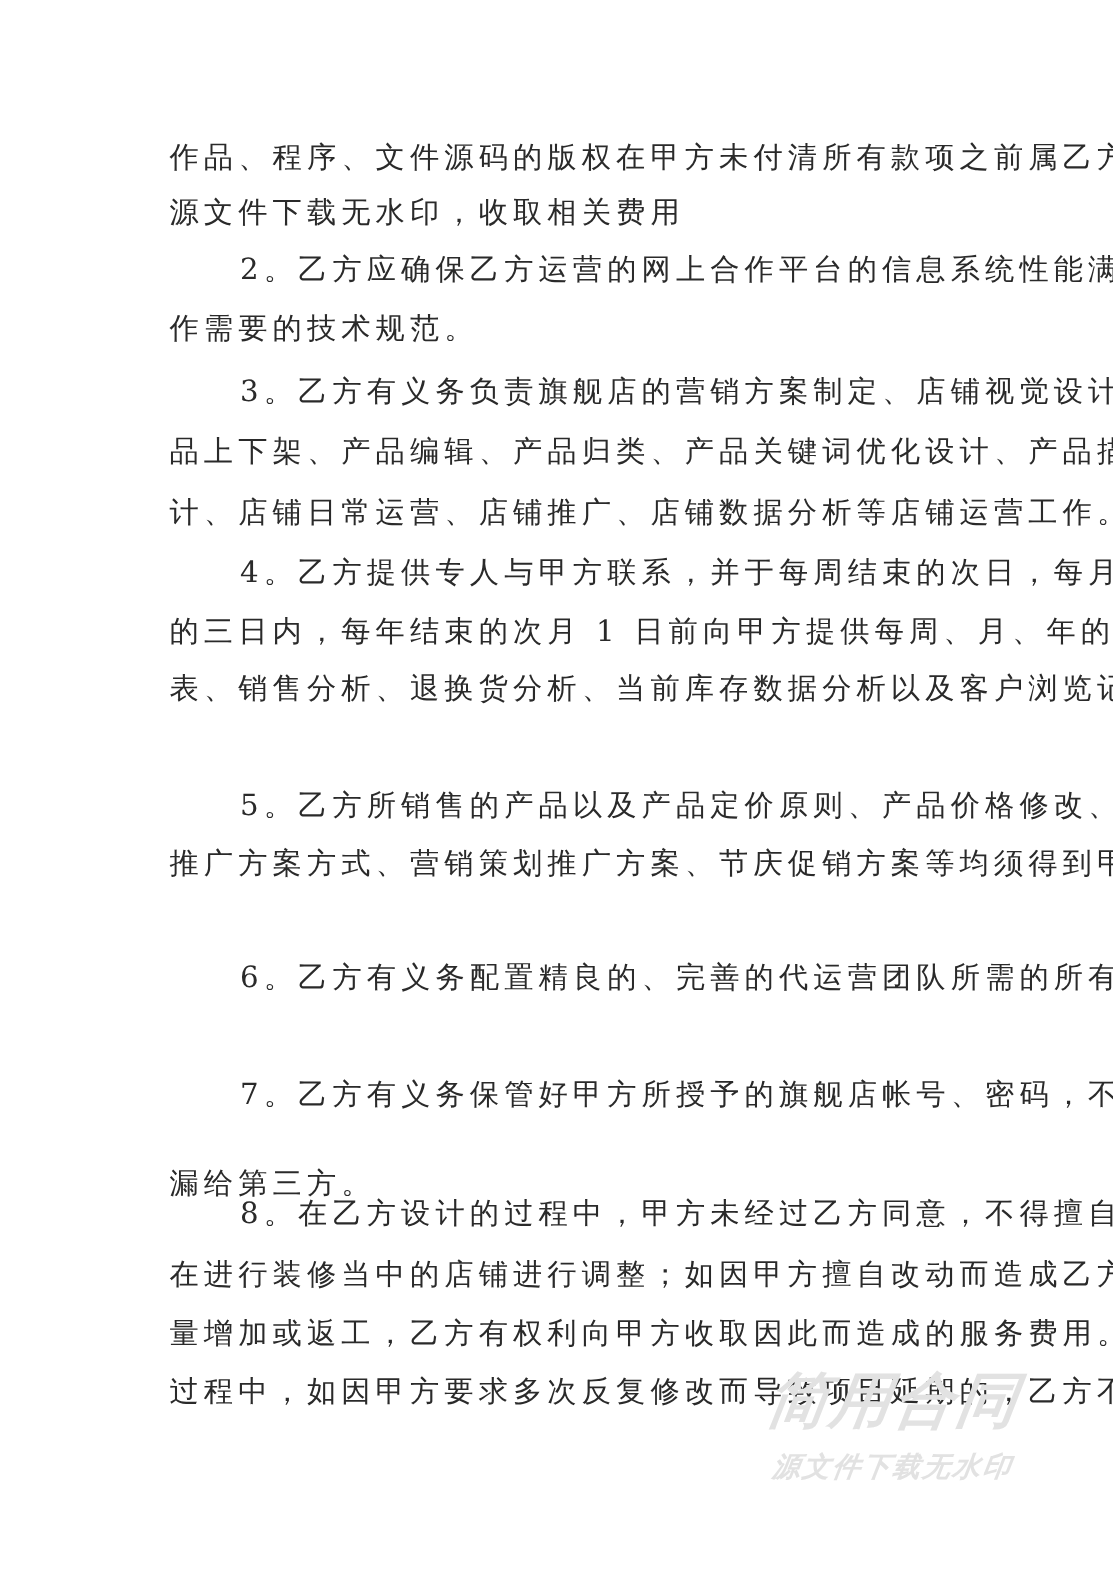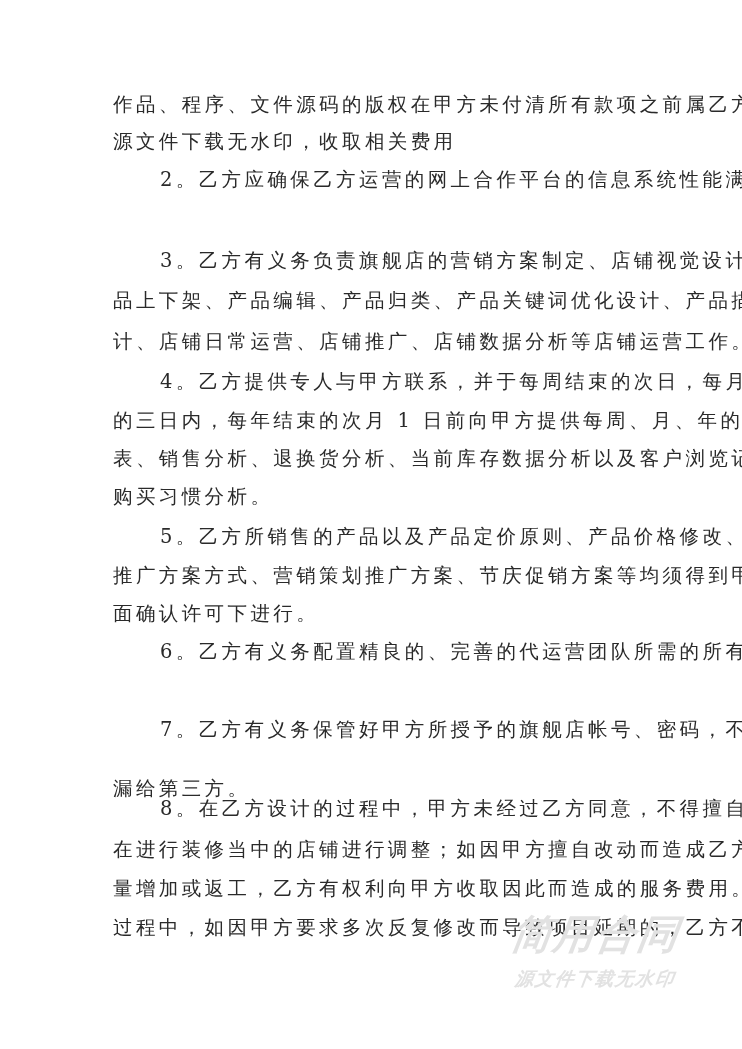--- a/index.html
+++ b/index.html
@@ -21,30 +21,29 @@
   .wm-big { left: 512px; top: 906px; font-size: 40px; letter-spacing: 2px; line-height: 56px; transform: skewX(-8deg); }
   .wm-small { left: 515px; top: 964px; font-size: 18.5px; letter-spacing: 1.5px; line-height: 30px; transform: skewX(-8deg); }
 </style>
 </head>
 <body>
 
 <div class="page">
   <div class="line" style="top:86px">作品、程序、文件源码的版权在甲方未付清所有款项之前属乙方所有。</div>
   <div class="line" style="top:123px">源文件下载无水印，收取相关费用</div>
   <div class="line indent" style="top:161px">2。乙方应确保乙方运营的网上合作平台的信息系统性能满足合</div>
+  <div class="line" style="top:200px">作需要的技术规范。</div>
   <div class="line indent" style="top:242px">3。乙方有义务负责旗舰店的营销方案制定、店铺视觉设计、商</div>
   <div class="line" style="top:282px">品上下架、产品编辑、产品归类、产品关键词优化设计、产品描述设</div>
   <div class="line" style="top:323px">计、店铺日常运营、店铺推广、店铺数据分析等店铺运营工作。</div>
   <div class="line indent" style="top:363px">4。乙方提供专人与甲方联系，并于每周结束的次日，每月结束</div>
   <div class="line" style="top:402px">的三日内，每年结束的次月 1 日前向甲方提供每周、月、年的销售报</div>
   <div class="line" style="top:440px">表、销售分析、退换货分析、当前库存数据分析以及客户浏览记录和</div>
-  <div class="line" style="top:478px">购买习惯分析。</div>
   <div class="line indent" style="top:518px">5。乙方所销售的产品以及产品定价原则、产品价格修改、网络</div>
   <div class="line" style="top:557px">推广方案方式、营销策划推广方案、节庆促销方案等均须得到甲方书</div>
-  <div class="line" style="top:595px">面确认许可下进行。</div>
   <div class="line indent" style="top:633px">6。乙方有义务配置精良的、完善的代运营团队所需的所有人力</div>
   <div class="line indent" style="top:711px">7。乙方有义务保管好甲方所授予的旗舰店帐号、密码，不得泄</div>
   <div class="line" style="top:770px">漏给第三方。</div>
   <div class="line indent" style="top:790px">8。在乙方设计的过程中，甲方未经过乙方同意，不得擅自对正</div>
   <div class="line" style="top:831px">在进行装修当中的店铺进行调整；如因甲方擅自改动而造成乙方工作</div>
   <div class="line" style="top:870px">量增加或返工，乙方有权利向甲方收取因此而造成的服务费用。设计</div>
   <div class="line" style="top:909px">过程中，如因甲方要求多次反复修改而导致项目延期的，乙方不承担</div>
 
   <div class="wm wm-big">简用合同</div>
   <div class="wm wm-small">源文件下载无水印</div>

